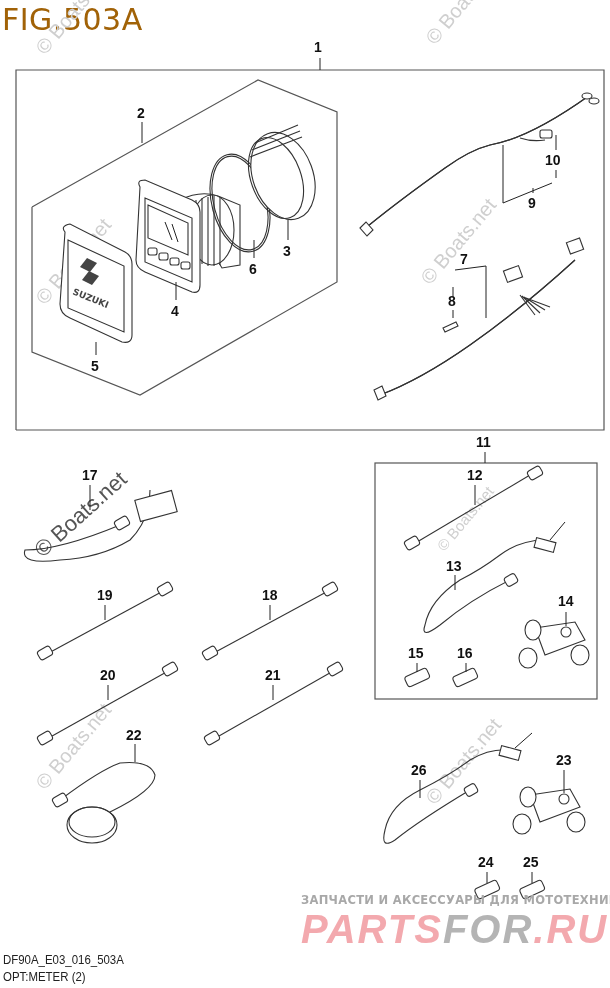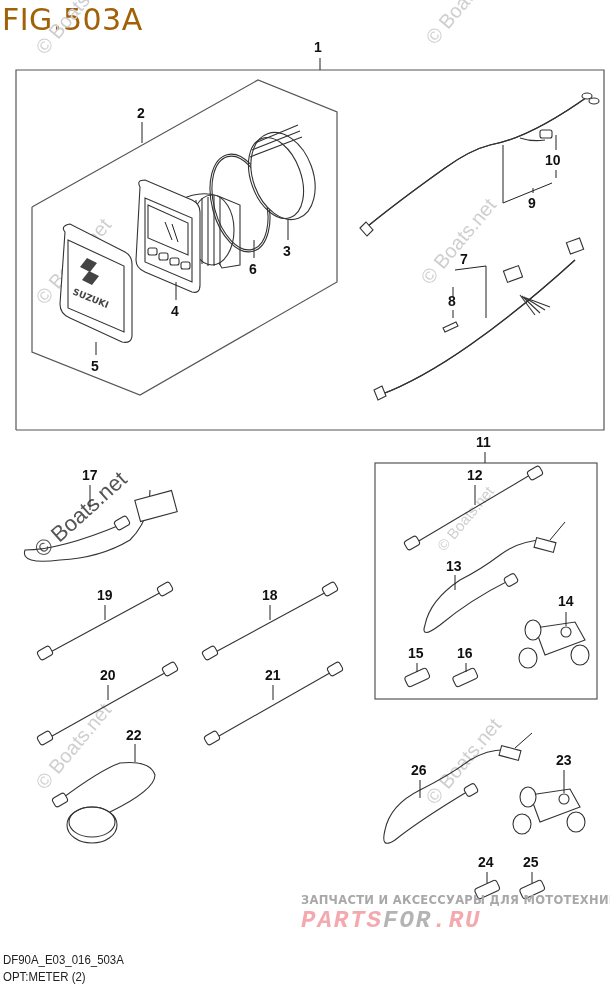--- a/index.html
+++ b/index.html
@@ -2,21 +2,21 @@
 <html><head>
 <meta charset="utf-8">
 <style>
   html, body { margin: 0; padding: 0; background: #ffffff; }
   body { width: 610px; height: 988px; position: relative; overflow: hidden; font-family: "Liberation Sans", sans-serif; color: #1a1a1a; }
   #diagram { position: absolute; left: 0; top: 0; width: 610px; height: 988px; }
   .fig-title { position: absolute; left: 2px; top: 2px; font-family: "DejaVu Sans", sans-serif; font-weight: normal; font-size: 30px; letter-spacing: 0.5px; color: #a16207; }
   .footer-code { position: absolute; left: 3px; top: 952px; font-family: "Liberation Sans", sans-serif; font-size: 13px; color: #222; transform: scaleX(0.88); transform-origin: left; }
   .footer-name { position: absolute; left: 3px; top: 969px; font-family: "Liberation Sans", sans-serif; font-size: 13px; color: #222; transform: scaleX(0.88); transform-origin: left; }
   .wm-tagline { position: absolute; left: 301px; top: 893px; font-family: "DejaVu Sans", sans-serif; font-weight: bold; font-size: 11.5px; color: #a8a8a8; letter-spacing: 0.3px; white-space: nowrap; }
-  .wm-logo { position: absolute; left: 301px; top: 907px; font-family: Liberation Mono, monospace; font-weight: bold; font-size: 24px; letter-spacing: 2px; white-space: nowrap; font-style: italic; }
+  .wm-logo { position: absolute; left: 301px; top: 907px; font-family: Liberation Sans, sans-serif; font-weight: bold; font-size: 40px; letter-spacing: 2px; white-space: nowrap; font-style: italic; }
   .wm-logo .a { color: #f3a9ae; }
   .wm-logo .b { color: #b4b4b4; }
   .wm-logo .c { color: #f3a9ae; }
   .copy-wm { position: absolute; font-family: "Liberation Sans", sans-serif; color: #cfcfcf; font-size: 20px; white-space: nowrap; transform-origin: left center; }
   .callout { font-family: "Liberation Sans", sans-serif; font-weight: bold; font-size: 14px; fill: #111; }
   .ln { stroke: #222; stroke-width: 1; fill: none; }
   .part { stroke: #333; stroke-width: 1.1; fill: #fff; }
   .part2 { stroke: #333; stroke-width: 1.1; fill: none; }
   .box { stroke: #555; stroke-width: 1.2; fill: none; }
 </style>

